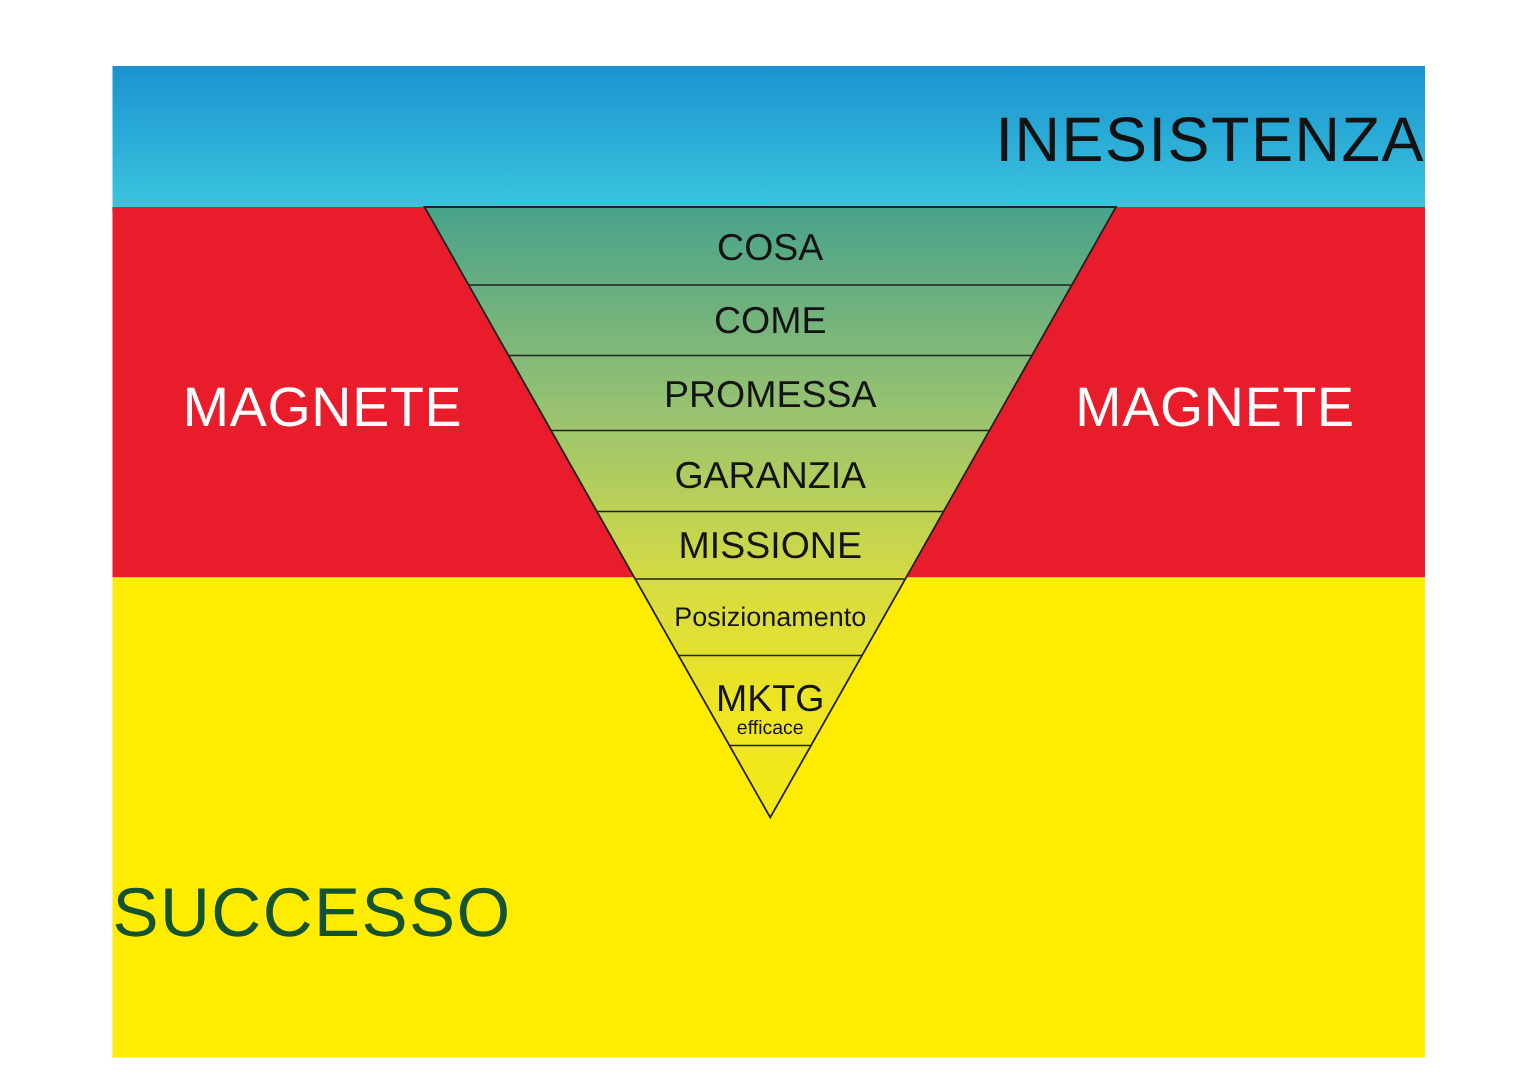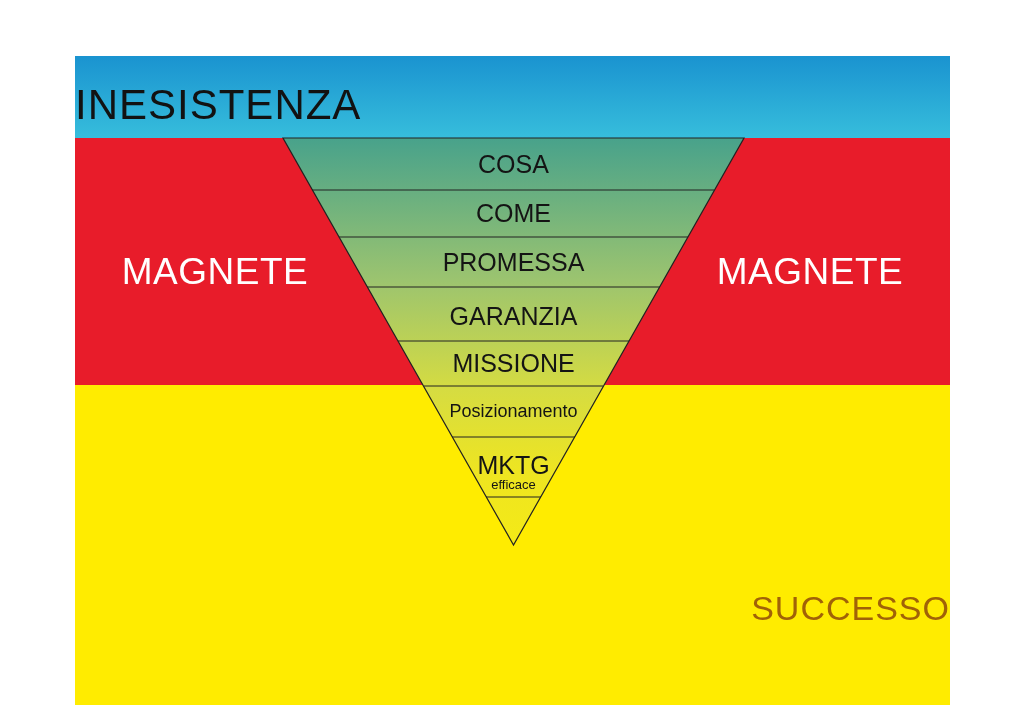--- a/index.html
+++ b/index.html
@@ -17,26 +17,26 @@
   }
   .inner {
     position: absolute;
     left: 75px;
     top: 40px;
     width: 875px;
     height: 665px;
   }
   .band-top {
     position: absolute;
-    left: 0; top: 16px;
+    left: 0; top: 4px;
     width: 100%; height: 98px;
     background: linear-gradient(to bottom, #1a93d0, #3cc6de);
     display: flex;
     align-items: center;
-    justify-content: flex-start;
+    justify-content: flex-end;
   }
   .band-mid {
     position: absolute;
     left: 0; top: 98px;
     width: 100%; height: 247px;
     background: #e81c2a;
   }
   .band-bottom {
     position: absolute;
     left: 0; top: 345px;
@@ -60,23 +60,23 @@
     letter-spacing: 0.5px;
   }
   .magnet-left { left: 0; }
   .magnet-right { right: 0; }
   .title-bottom {
     position: absolute;
     top: 197px;
     left: 0;
     width: 100%;
     line-height: 52px;
-    font-size: 34px;
-    color: #a16207;
-    text-align: right;
+    font-size: 46px;
+    color: #14532d;
+    text-align: left;
     letter-spacing: 1px;
   }
   .funnel-overlay {
     position: absolute;
     left: 0; top: 0;
     width: 1024px;
     height: 725px;
     pointer-events: none;
   }
   .funnel-overlay text {

